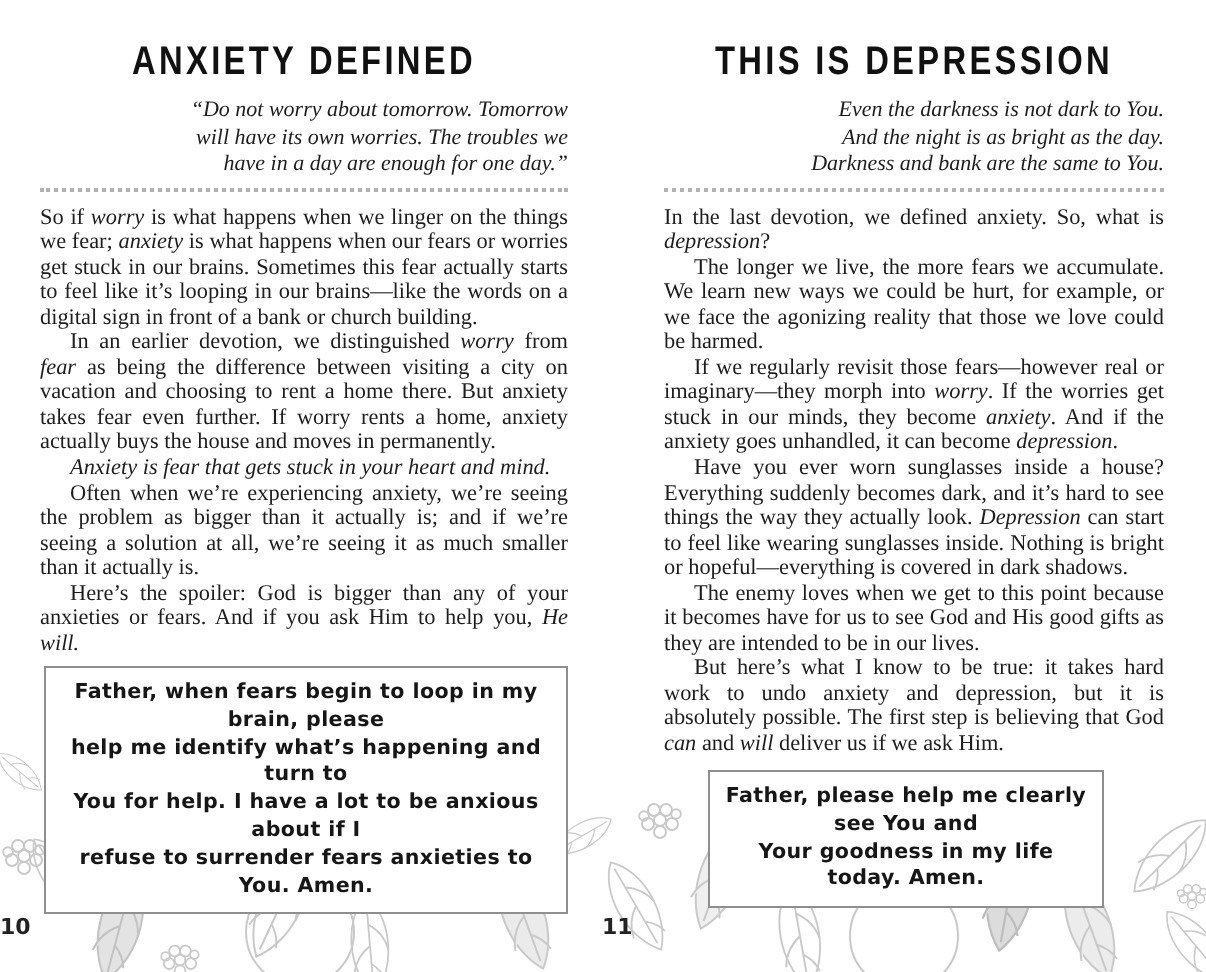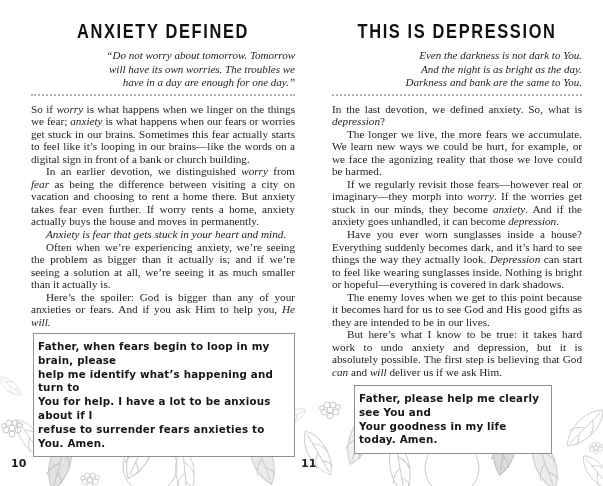--- a/index.html
+++ b/index.html
@@ -2,40 +2,40 @@
 <html><head>
 <meta charset="utf-8">
 <style>
   html,body{margin:0;padding:0;background:#e8e8e8;}
   .spread{
     position:relative;width:603px;height:486px;background:#ffffff;
     overflow:hidden;font-family:"Liberation Serif",serif;color:#1d1d1d;
   }
   .deco{position:absolute;left:0;top:368px;width:603px;height:118px;z-index:0;}
   .page{position:absolute;top:0;height:486px;z-index:1;}
-  .page-left{left:11px;width:301px;}
+  .page-left{left:0;width:301px;}
   .page-right{left:301px;width:302px;}
   .content{position:absolute;top:0;bottom:0;}
   .page-left .content{left:20px;right:17px;}
   .page-right .content{left:31px;right:21px;}
   .title{
     margin:20px 0 0;text-align:center;
     font-family:"Liberation Sans",sans-serif;font-weight:800;
     font-size:20px;line-height:22px;letter-spacing:2px;color:#111;
     transform:scaleX(0.82);transform-origin:50% 50%;white-space:nowrap;
   }
   .quote{margin-top:7px;text-align:right;font-style:italic;font-size:11px;line-height:13.5px;}
   .qref{font-style:normal;font-variant:small-caps;font-size:12px;letter-spacing:.4px;margin-top:1px;}
   .rule{margin-top:4px;height:0;border-top:2px dotted #b2b2b2;}
   .body-text{margin-top:7px;font-size:11.2px;line-height:12.55px;text-align:justify;}
   .para{margin:0;}
   .para + .para{text-indent:15px;}
   .prayer-box{
     position:absolute;background:#fff;border:1px solid #8f8f8f;
-    text-align:left;font-family:"DejaVu Sans",sans-serif;font-weight:bold;
+    text-align:center;font-family:"DejaVu Sans",sans-serif;font-weight:bold;
     font-size:10.3px;line-height:13.8px;letter-spacing:.2px;color:#161616;
     padding:6px 4px;box-sizing:border-box;
   }
   .page-left .prayer-box{left:22px;right:17px;top:333px;}
   .page-right .prayer-box{left:53px;right:51px;top:385px;}
   .pagenum{
     position:absolute;left:0;right:0;bottom:16px;text-align:left;
     font-family:"DejaVu Sans",sans-serif;font-weight:bold;font-size:11px;color:#222;
   }
 </style>
@@ -138,21 +138,21 @@
             <div class="qline">Darkness and bank are the same to You.</div>
           </div>
       </div>
       <div class="rule"></div>
       <div class="body-text">
 
       <p class="para">In the last devotion, we defined anxiety. So, what is <i>depression</i>?</p>
           <p class="para">The longer we live, the more fears we accumulate. We learn new ways we could be hurt, for example, or we face the agonizing reality that those we love could be harmed.</p>
           <p class="para">If we regularly revisit those fears—however real or imaginary—they morph into <i>worry</i>. If the worries get stuck in our minds, they become <i>anxiety</i>. And if the anxiety goes unhandled, it can become <i>depression</i>.</p>
           <p class="para">Have you ever worn sunglasses inside a house? Everything suddenly becomes dark, and it’s hard to see things the way they actually look. <i>Depression</i> can start to feel like wearing sunglasses inside. Nothing is bright or hopeful—everything is covered in dark shadows.</p>
-          <p class="para">The enemy loves when we get to this point because it becomes hard for us to see God and His good gifts as they are intended to be in our lives.</p>
+          <p class="para">The enemy loves when we get to this point because it becomes have for us to see God and His good gifts as they are intended to be in our lives.</p>
           <p class="para">But here’s what I know to be true: it takes hard work to undo anxiety and depression, but it is absolutely possible. The first step is believing that God <i>can</i> and <i>will</i> deliver us if we ask Him.</p>
         </div>
     </div>
     <div class="prayer-box">
 
     <div class="pline">Father, please help me clearly see You and</div>
         <div class="pline">Your goodness in my life today. Amen.</div>
       </div>
     <div class="pagenum">11</div>
   </section>

